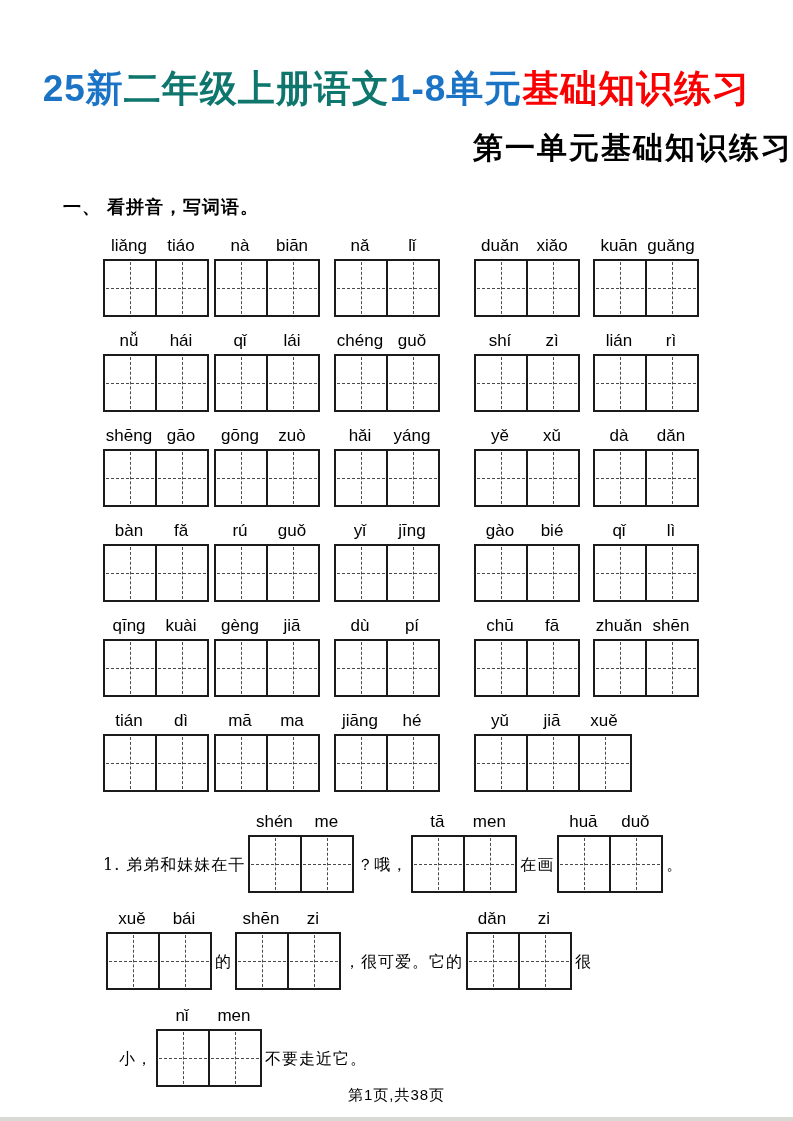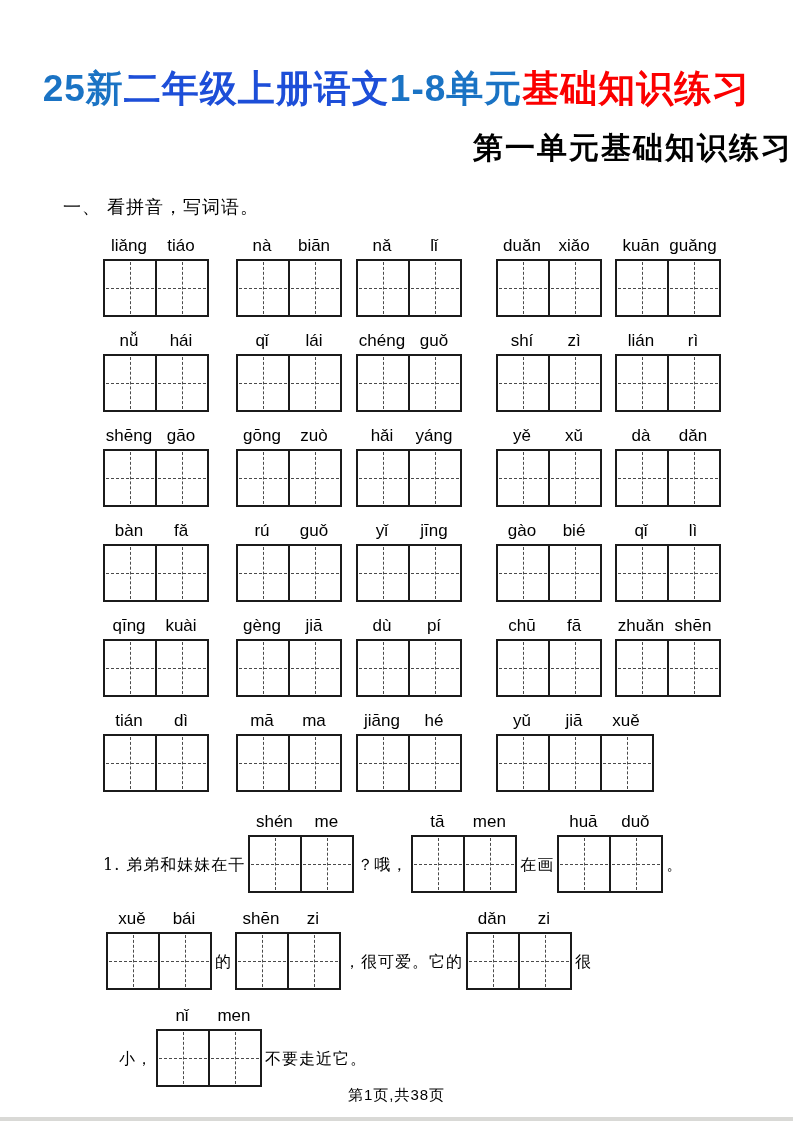--- a/index.html
+++ b/index.html
@@ -26,30 +26,30 @@
     margin-top:14px;
     text-align:right;
     font-size:30px;
     font-weight:bold;
     font-family:"Liberation Serif", serif;
     letter-spacing:2px;
   }
   .section {
     margin:26px 0 0 63px;
     font-size:18px;
-    font-weight:normal;
+    font-weight:bold;
     letter-spacing:1px;
   }
 
   
   .rows { margin-top:17px; }
   .grow { display:flex; margin-bottom:12px; }
   .grow .wg { margin-left:14px; }
   .grow .wg:first-child { margin-left:103px; }
-  .grow .wg:nth-child(2) { margin-left:27px; }
+  .grow .wg:nth-child(2) { margin-left:5px; }
   .grow .wg:nth-child(4) { margin-left:34px; }
   .grow .wg:nth-child(5) { margin-left:13px; }
 
   .wg { display:inline-block; }
   .py { display:flex; height:21px; margin-bottom:2px; }
   .py .syl {
     width:52px;
     text-align:center;
     font-size:17px;
     line-height:20px;
@@ -95,21 +95,21 @@
   .bottom-edge {
     position:absolute; bottom:0; left:0; right:0; height:4px;
     background:#d9d9d6;
   }
 </style>
 </head>
 <body>
 
 <div class="page">
 
-  <div class="title"><span class="tseg" style="color: rgb(26, 115, 196);">25新</span><span class="tseg" style="color: #1d4ed8; margin-top: 17px;">二年级上册语文</span><span class="tseg" style="color: rgb(26, 115, 196);">1-8单元</span><span class="tseg" style="color: rgb(251, 0, 0);">基础知识练习</span></div>
+  <div class="title"><span class="tseg" style="color: rgb(26, 115, 196);">25新</span><span class="tseg" style="color: #0f766e; margin-top: 17px;">二年级上册语文</span><span class="tseg" style="color: rgb(26, 115, 196);">1-8单元</span><span class="tseg" style="color: rgb(251, 0, 0);">基础知识练习</span></div>
 
   <div class="subtitle">第一单元基础知识练习</div>
 
   <div class="section">一、 看拼音，写词语。</div>
 
   <div class="rows">
       <div class="grow">
         <div class="wg"><div class="py">
             <span class="syl">liǎng</span>
             <span class="syl">tiáo</span>

